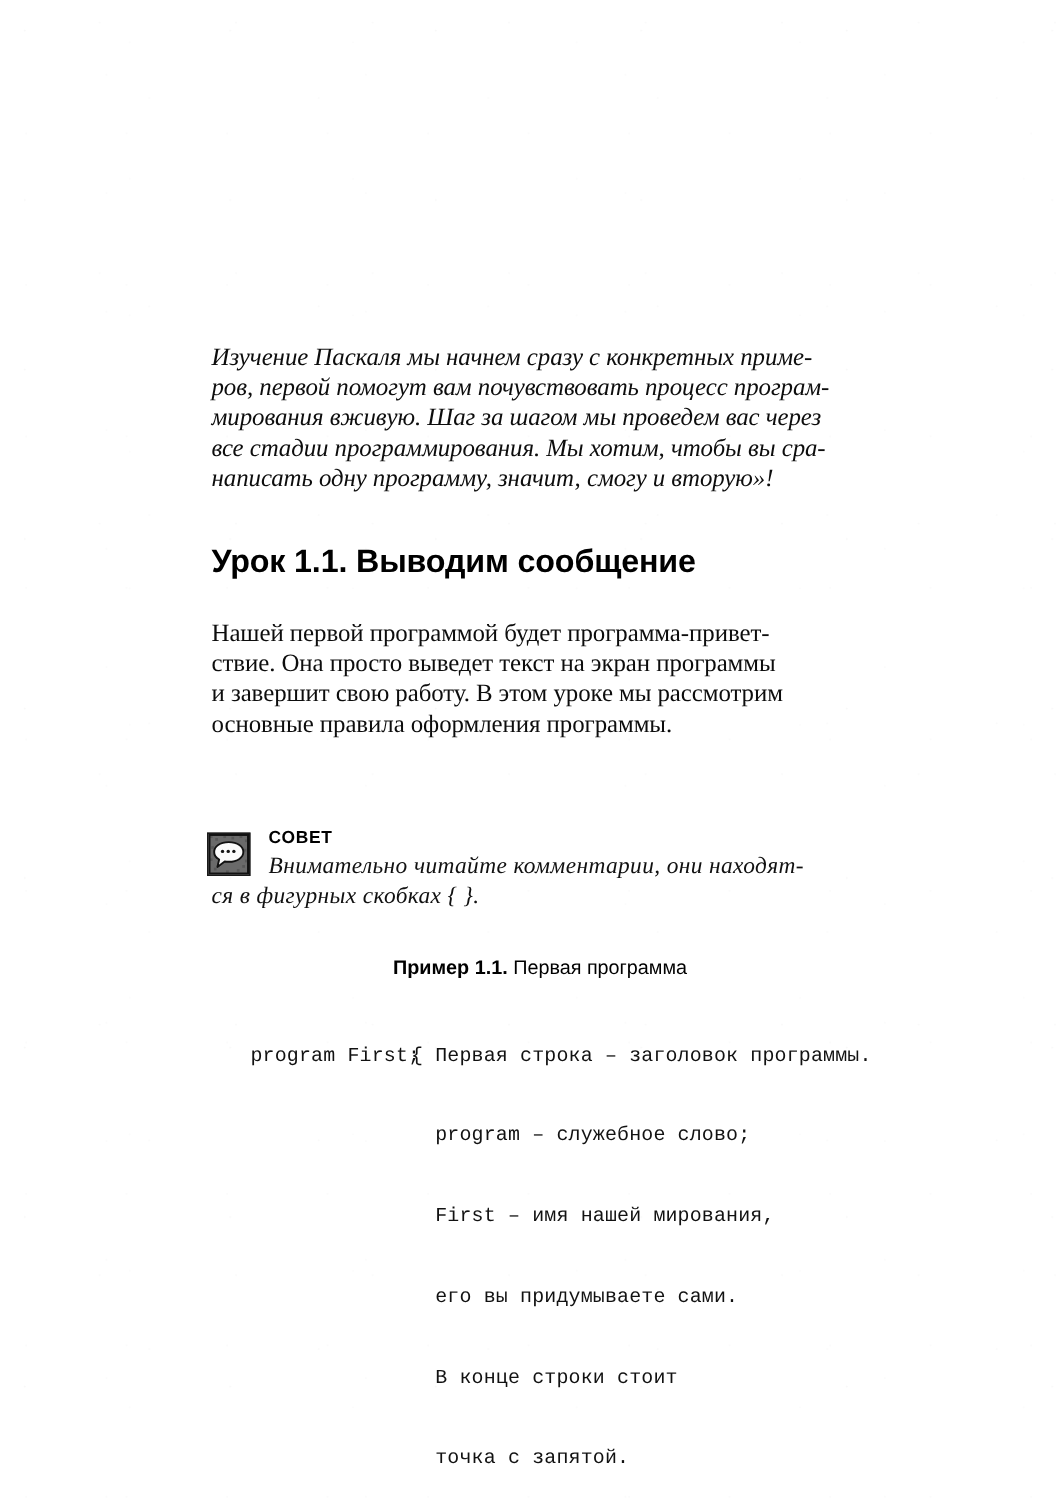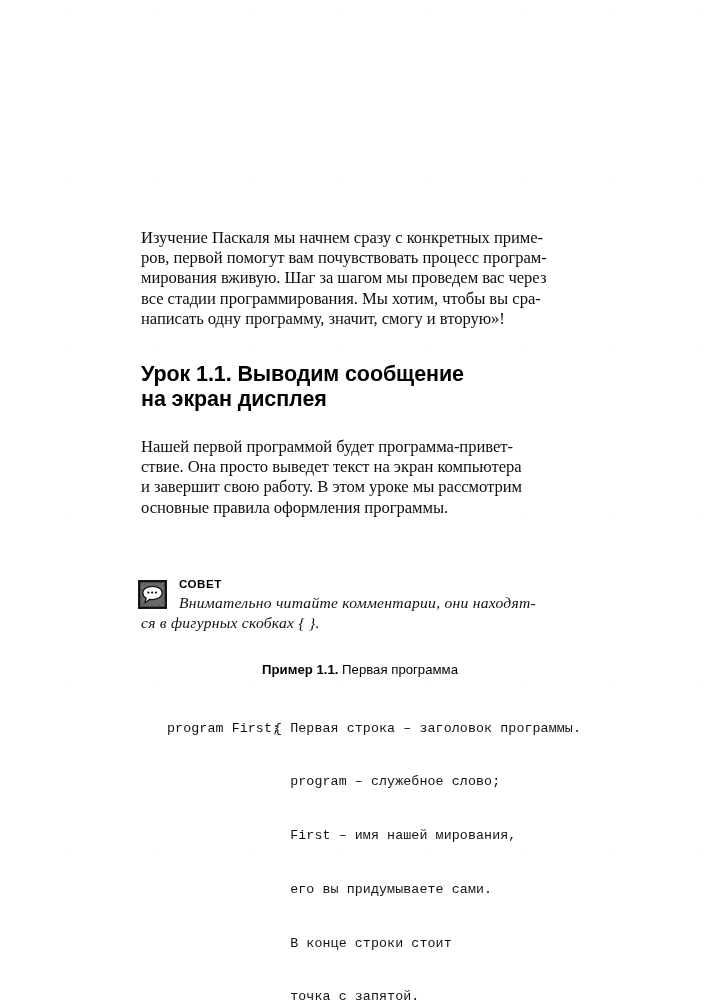--- a/index.html
+++ b/index.html
@@ -53,21 +53,21 @@
     font-size: 16.6px;
     line-height: 20.2px;
     text-align: justify;
     color: #0d0d0d;
     margin: 0;
     letter-spacing: -0.05px;
   }
   .para .ln { display: block; white-space: nowrap; }
   .para .ln.last { }
 
-  .intro-para { margin-bottom: 0; }
+  .intro-para { margin-bottom: 0; font-style: italic; }
 
   
   .lesson-heading {
     font-family: "Liberation Sans", "DejaVu Sans", sans-serif;
     font-weight: bold;
     font-size: 21.5px;
     line-height: 25px;
     color: #000;
     margin: 0;
     letter-spacing: -0.1px;
@@ -167,28 +167,27 @@
       <span class="ln">ров, первой помогут вам почувствовать процесс програм-</span>
       <span class="ln">мирования вживую. Шаг за шагом мы проведем вас через</span>
       <span class="ln">все стадии программирования. Мы хотим, чтобы вы сра-</span>
       <span class="ln last">написать одну программу, значит, смогу и вторую»!</span>
     </p>
 
     <div class="h-spacer-before"></div>
 
     <h2 class="lesson-heading">
       <span class="ln">Урок 1.1. Выводим сообщение</span>
-      <span class="ln">на экран дисплея</span>
     </h2>
 
     <div class="h-spacer-after"></div>
 
     <p class="para">
       <span class="ln">Нашей первой программой будет программа-привет-</span>
-      <span class="ln">ствие. Она просто выведет текст на экран компьютера</span>
+      <span class="ln">ствие. Она просто выведет текст на экран программы</span>
       <span class="ln">и завершит свою работу. В этом уроке мы рассмотрим</span>
       <span class="ln last">основные правила оформления программы.</span>
     </p>
 
     <div class="tip-spacer"></div>
 
     <div class="tip-block">
 
       <div class="tip-icon">
         <svg viewBox="0 0 30 30" xmlns="http://www.w3.org/2000/svg">

